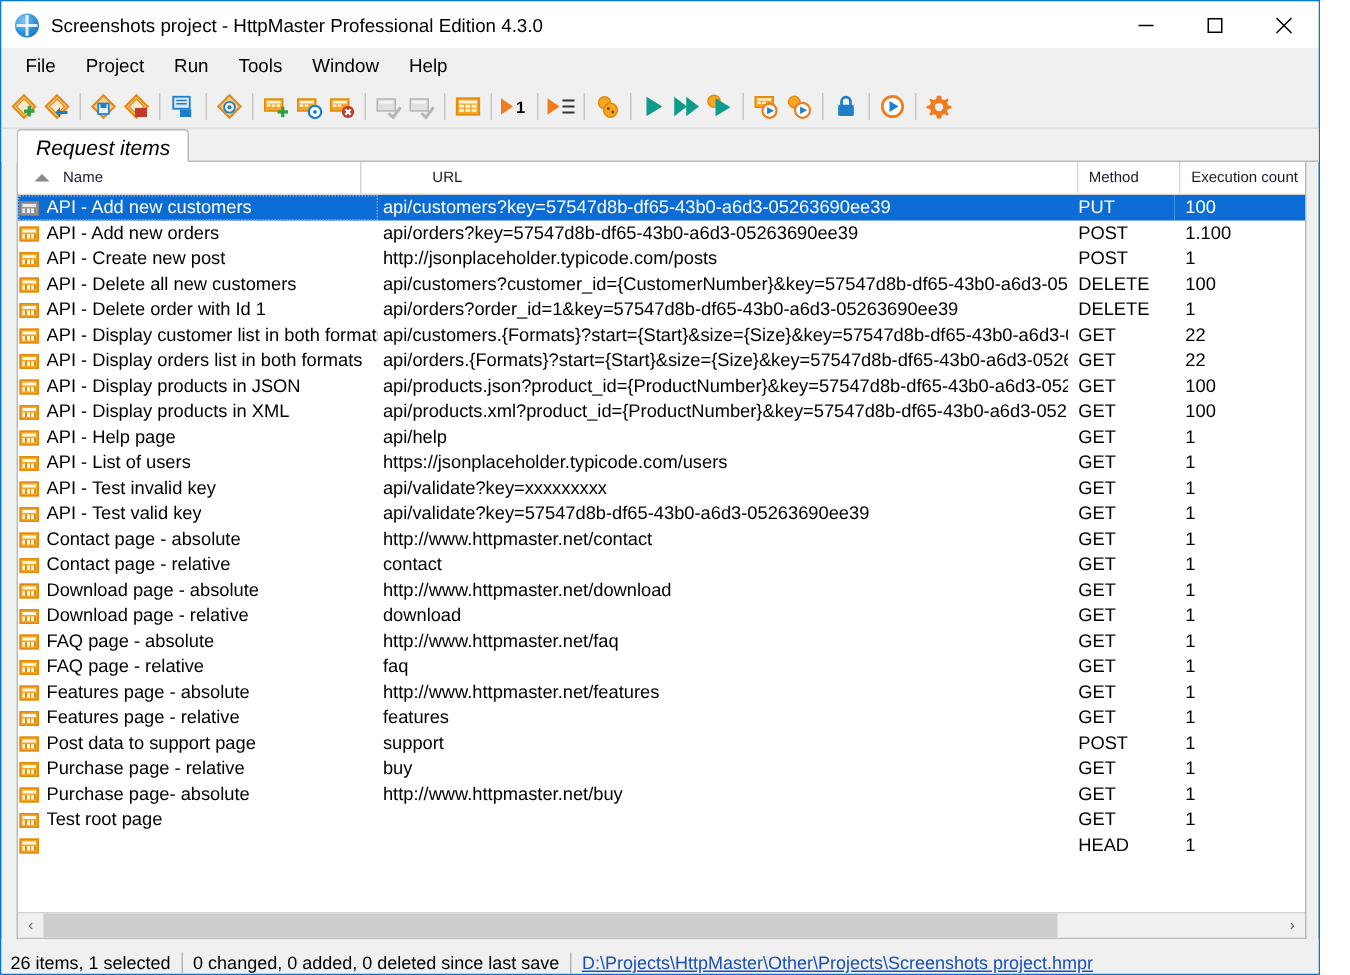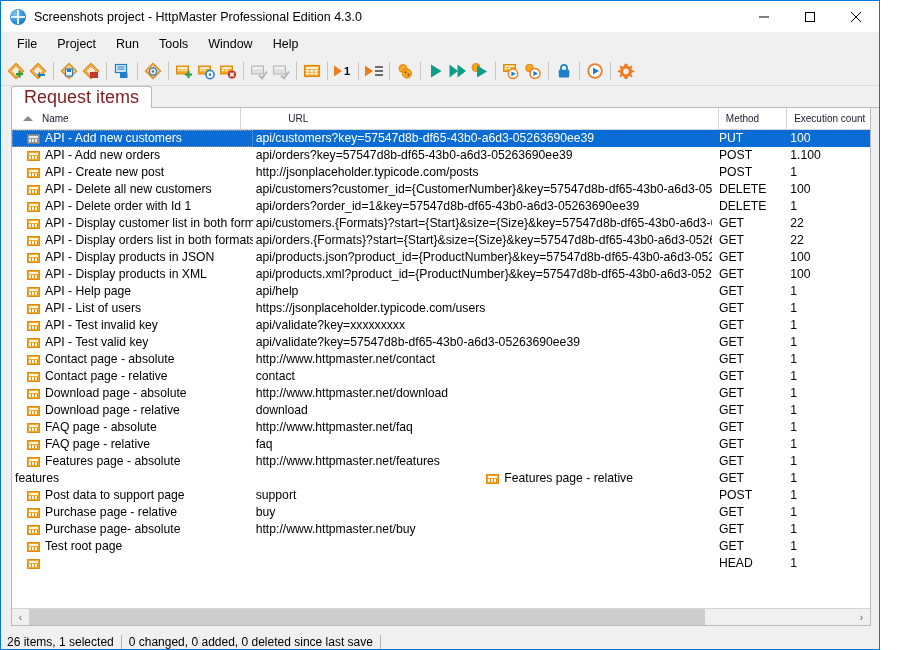--- a/index.html
+++ b/index.html
@@ -106,25 +106,26 @@
     flex: 0 0 auto;
     position: relative;
   }
   .tab {
     height: 22px;
     background: #ffffff;
     border: 1px solid #b9b9b9;
     border-bottom: none;
     border-radius: 3px 3px 0 0;
     padding: 0 12px;
-    font-size: 18px;
-    color: #7f1d1d;
+    font-size: 14px;
+    color: #000000;
     display: flex; align-items: center;
     position: relative;
     z-index: 2;
+    font-style: italic;
   }
   .tabfill {
     flex: 1 1 auto;
     height: 21px;
     background: #f0f0f0;
     border-bottom: 1px solid #b9b9b9;
   }
   
   .gridwrap {
     flex: 1 1 auto;
@@ -187,21 +188,21 @@
     background: #0a6cd4;
     color: #ffffff;
   }
   .cell {
     overflow: hidden;
     white-space: nowrap;
     text-overflow: clip;
     height: 17px;
     line-height: 17px;
   }
-  .cell-name { width: 250px; display: flex; align-items: center; padding-left: 14px; }
+  .cell-name { width: 250px; display: flex; align-items: center; padding-left: 0; }
   .cell-url  { width: 478px; padding-left: 3px; }
   .cell-meth { width: 74px; padding-left: 7px; }
   .cell-exec { width: 90px; padding-left: 7px; }
   .row.selected .cell-name { outline: 1px dotted #7ea6d6; outline-offset: -1px; }
   .nm-label { overflow: hidden; text-overflow: clip; }
   .rowicon {
     width: 13px; height: 10px;
     flex: 0 0 auto;
     margin-right: 5px;
     margin-left: 1px;
@@ -732,25 +733,25 @@
         <div class="row">
           <div class="cell cell-name">
             <span class="rowicon"></span>
             <span class="nm-label">Features page - absolute</span>
           </div>
           <div class="cell cell-url">http://www.httpmaster.net/features</div>
           <div class="cell cell-meth">GET</div>
           <div class="cell cell-exec">1</div>
         </div>
         <div class="row">
+          <div class="cell cell-name">
+            <span class="rowicon"></span>
+            <span class="nm-label">Features page - relative</span>
+          </div>
           <div class="cell cell-url">features</div>
-          <div class="cell cell-name">
-            <span class="rowicon"></span>
-            <span class="nm-label">Features page - relative</span>
-          </div>
           <div class="cell cell-meth">GET</div>
           <div class="cell cell-exec">1</div>
         </div>
         <div class="row">
           <div class="cell cell-name">
             <span class="rowicon"></span>
             <span class="nm-label">Post data to support page</span>
           </div>
           <div class="cell cell-url">support</div>
           <div class="cell cell-meth">POST</div>
@@ -802,15 +803,16 @@
     </div>
   </div>
 
   <div class="bottomgap"></div>
 
   <div class="statusbar">
     <div class="stcell">26 items, 1 selected</div>
     <div class="stsep"></div>
     <div class="stcell">0 changed, 0 added, 0 deleted since last save</div>
     <div class="stsep"></div>
+    <div class="stlink">D:\Projects\HttpMaster\Other\Projects\Screenshots project.hmpr</div>
   </div>
 
 </div>
 
 </body></html>

